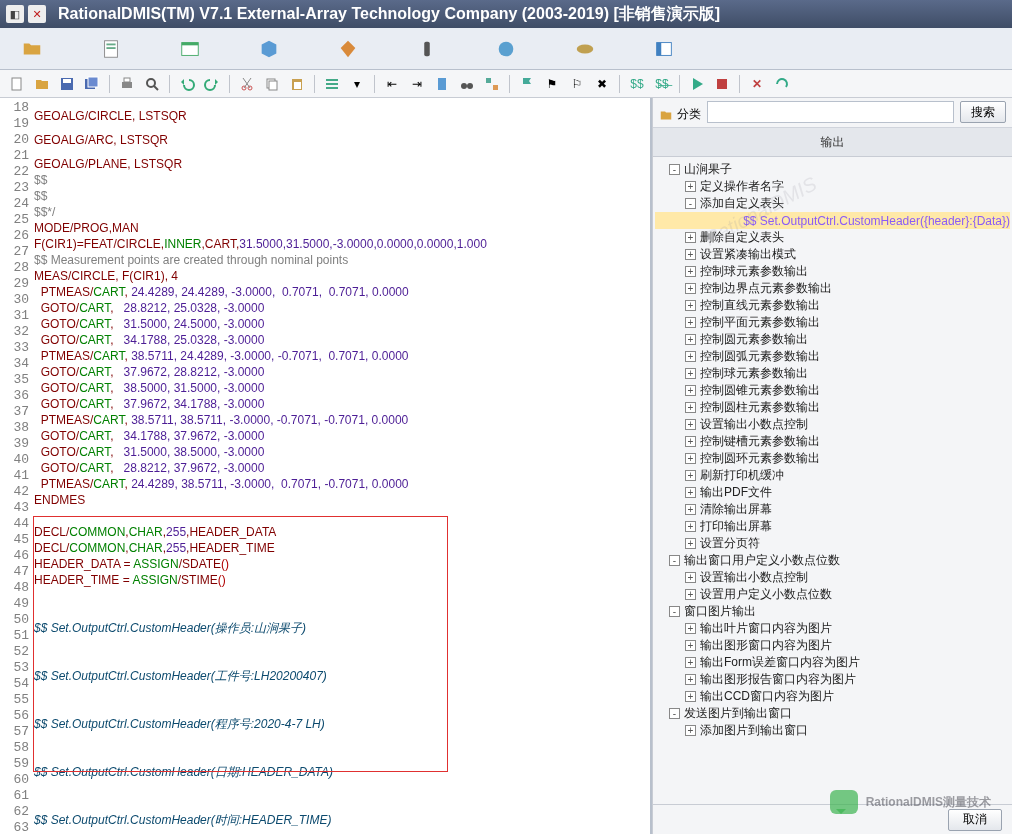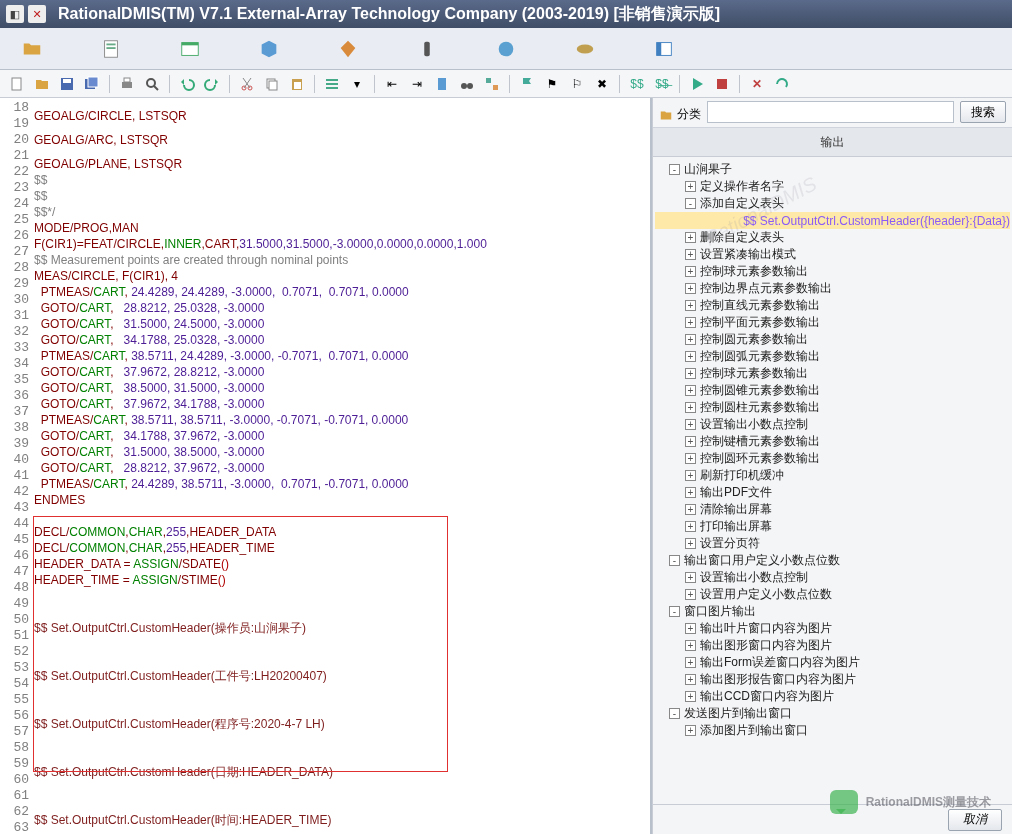--- a/index.html
+++ b/index.html
@@ -22,40 +22,40 @@
 .main { display: flex; height: calc(100% - 98px); }
 .editor-pane { flex: 1; background: #fff; display: flex; position: relative; border-right: 2px solid #b8c0cc; }
 .gutter { width: 32px; background: #fff; text-align: right; padding-right: 3px; color: #808080; font-family: "Courier New", monospace; font-size: 13px; line-height: 16px; padding-top: 2px; }
 .code { flex: 1; font-family: "Courier New", monospace; font-size: 13px; line-height: 16px; white-space: pre; padding-top: 2px; padding-left: 2px; overflow: hidden; }
 .code .num { color: #4c1d95; }
 .code .cmt { color: #808080; }
 .code .ident { color: #800000; margin-top: 8px; }
 .code .green { color: #008000; }
 .code .red { color: #b00000; }
 .code .blk { color: #000; }
-.code .olive { color: #7f1d1d; }
+.code .olive { color: #0c4a6e; font-style: italic; }
 .redbox { position: absolute; border: 1px solid #e03030; left: 33px; top: 418px; width: 415px; height: 256px; pointer-events: none; }
 
 .side-pane { width: 360px; background: #f4f5f7; display: flex; flex-direction: column; border-left: 1px solid #c8ccd4; }
 .side-head { height: 30px; display: flex; align-items: flex-end; padding: 4px 6px; gap: 6px; border-bottom: 1px solid #d0d4dc; }
 .side-head .cat { display: flex; align-items: center; gap: 4px; }
 .side-head input { flex: 1; height: 22px; border: 1px solid #b8c0cc; padding: 0 4px; }
 .side-head button { height: 22px; padding: 0 10px; border: 1px solid #9aa3b0; background: linear-gradient(#fff,#e4e7ec); border-radius: 2px; }
 .tabbar { height: 29px; background: #e4e7ec; border-bottom: 1px solid #c8ccd4; display: flex; justify-content: center; align-items: center; font-size: 12px; color: #333; font-family: Liberation Mono, monospace; }
 .tree { flex: 1; overflow-y: auto; padding: 4px 2px; font-size: 12px; color: #222; }
 .tree-row { display: flex; align-items: center; height: 17px; padding-left: 4px; white-space: nowrap; }
 .tree-row.lvl1 { padding-left: 14px; }
 .tree-row.lvl2 { padding-left: 30px; }
 .tree-row.lvl3 { padding-left: 48px; }
 .tree-row .tgl { width: 11px; height: 11px; border: 1px solid #888; display: inline-flex; align-items: center; justify-content: center; font-size: 10px; line-height: 1; margin-right: 4px; background: #fff; color: #555; }
 .tree-row .spc { width: 15px; display: inline-block; }
 .tree-row.sel { background: #ffe9a8; }
 .tree-row.sel .label { color: #8b5cf6; margin-left: 33px; }
 .bottom-bar { height: 30px; border-top: 1px solid #c8ccd4; display: flex; align-items: center; justify-content: flex-end; padding: 0 10px; gap: 10px; }
-.bottom-bar button { height: 22px; padding: 0 14px; border: 1px solid #9aa3b0; background: linear-gradient(#fff,#e4e7ec); border-radius: 2px; font-style: italic; }
+.bottom-bar button { height: 22px; padding: 0 14px; border: 1px solid #9aa3b0; background: linear-gradient(#fff,#e4e7ec); border-radius: 2px; }
 .watermark { position: absolute; right: 21px; bottom: 20px; color: rgba(80,80,90,.55); font-size: 20px; font-weight: bold; pointer-events: none; display: flex; align-items: center; gap: 8px; }
 .watermark .bub { width: 28px; height: 24px; background: rgba(60,180,80,.7); border-radius: 6px; position: relative; }
 .watermark .bub::after { content:''; position:absolute; bottom:-5px; left:6px; border:5px solid transparent; border-top-color: rgba(60,180,80,.7);}
 .wm2 { position: absolute; right: 190px; top: 200px; color: rgba(150,150,160,.18); font-size: 20px; font-style: italic; transform: rotate(-28deg); pointer-events:none; }
 </style>
 </head>
 <body>
 
 <div class="titlebar">
   <div class="icons">

